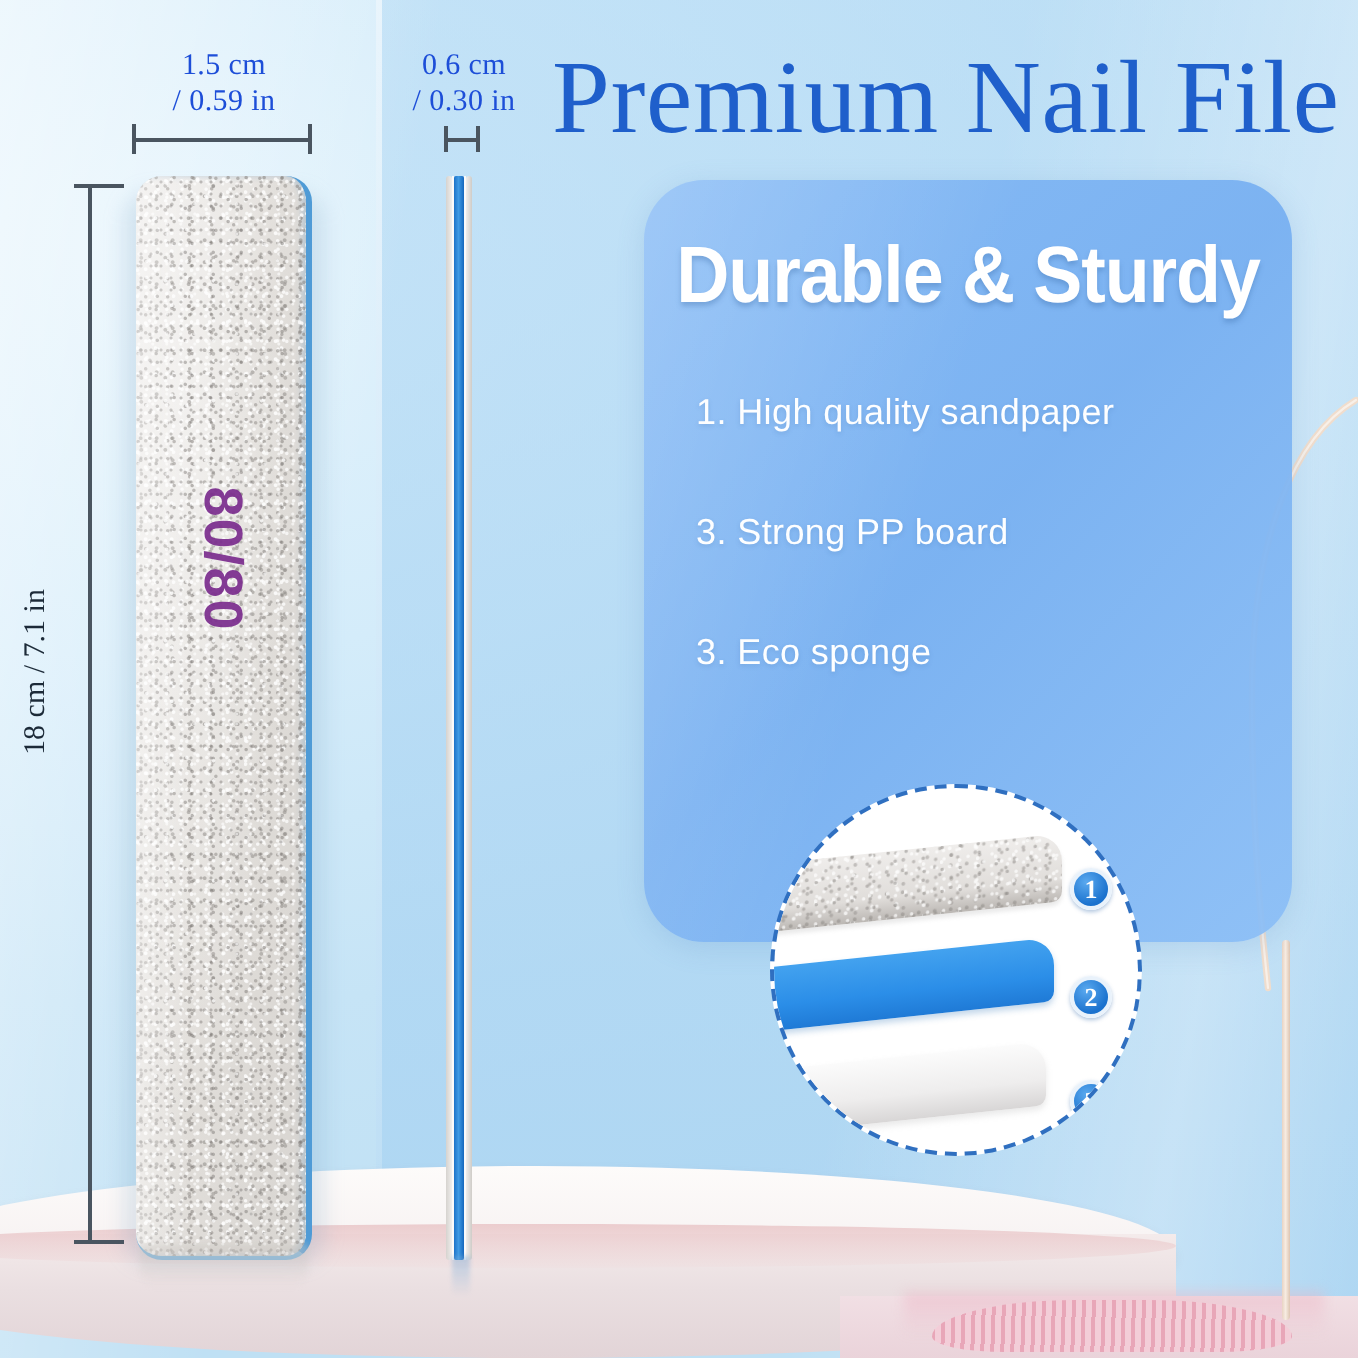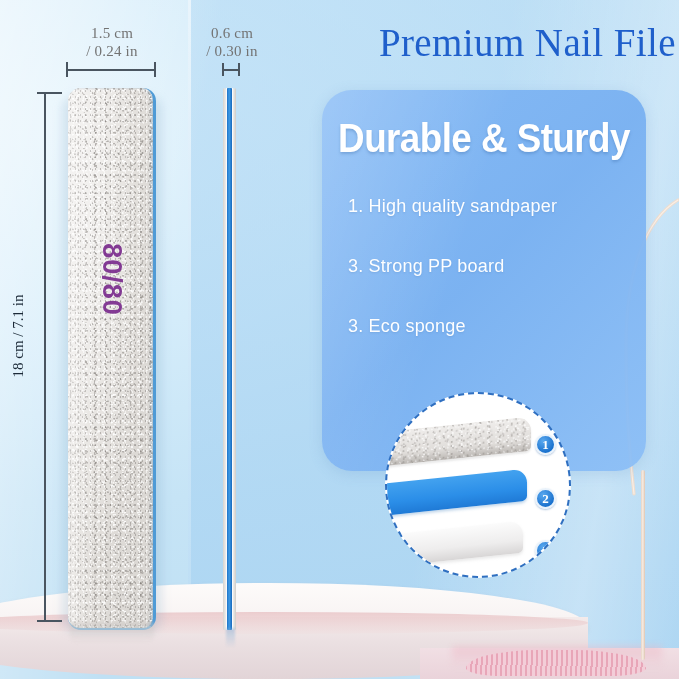--- a/index.html
+++ b/index.html
@@ -156,38 +156,38 @@
   .edge-core { position:absolute; left:5px; top:0; width:5px; height:542px;
     background:linear-gradient(90deg,#1d73c8,#3f9ae4 45%,#1668bd); border-radius:1px; }
   .edge-gapl { position:absolute; left:4px; top:0; width:1px; height:542px; background:#fafafa; }
   .edge-gapr { position:absolute; left:10px; top:0; width:1px; height:542px; background:#fafafa; }
   .edge-reflect { position:absolute; left:4px; top:540px; width:9px; height:20px;
     background:linear-gradient(180deg, rgba(120,170,215,.45), rgba(120,170,215,0)); filter:blur(1px); }
 
   
   .meas-line { position:absolute; background:#4a5560; }
   .lbl-dim {
-    position:absolute; text-align:center; color:#737373;
+    position:absolute; text-align:center; color:#1d4ed8;
     font-family:"Liberation Serif", serif; font-size:15px; line-height:1.22;
     letter-spacing:.2px; white-space:nowrap;
   }
   .lbl-vert {
     position:absolute; left:18px; top:336px;
     transform:translate(-50%,-50%) rotate(-90deg);
     transform-origin:center center;
     color:#1c2a38; font-family:"Liberation Serif", serif;
     font-size:15px; line-height:1.22; white-space:nowrap; text-align:center;
   }
 
   
   .title {
     position:absolute; left:276px; top:20px; width:400px;
     font-family:"Liberation Serif", serif;
-    font-size:39px; color:#1f5fcb; letter-spacing:.4px;
-    text-align:right; white-space:nowrap;
+    font-size:52px; color:#1f5fcb; letter-spacing:.4px;
+    text-align:left; white-space:nowrap;
   }
 
   
   .panel {
     position:absolute; left:322px; top:90px; width:324px; height:381px;
     border-radius:30px;
     background:linear-gradient(135deg, rgba(132,185,245,.96) 0%, rgba(120,176,241,.95) 48%, rgba(139,190,246,.93) 100%);
     box-shadow:0 3px 14px rgba(90,140,195,.2);
     overflow:hidden;
   }
@@ -319,21 +319,21 @@
     <div class="edge-outer-l"></div>
     <div class="edge-gapl"></div>
     <div class="edge-core"></div>
     <div class="edge-gapr"></div>
     <div class="edge-outer-r"></div>
     <div class="edge-reflect"></div>
   </div>
 
   <div class="lbl-dim" style="left:62px; top:24px; width:100px;">
     <div>1.5 cm</div>
-    <div>/ 0.24 in</div>
+    <div>/ 0.59 in</div>
   </div>
   <div class="meas-line" style="left:66px; top:69px; width:90px; height:1.5px;"></div>
   <div class="meas-line" style="left:66px; top:62px; width:1.5px; height:15px;"></div>
   <div class="meas-line" style="left:154px; top:62px; width:1.5px; height:15px;"></div>
 
   <div class="lbl-dim" style="left:192px; top:24px; width:80px;">
     <div>0.6 cm</div>
     <div>/ 0.30 in</div>
   </div>
   <div class="meas-line" style="left:222px; top:69px; width:17px; height:1.5px;"></div>

